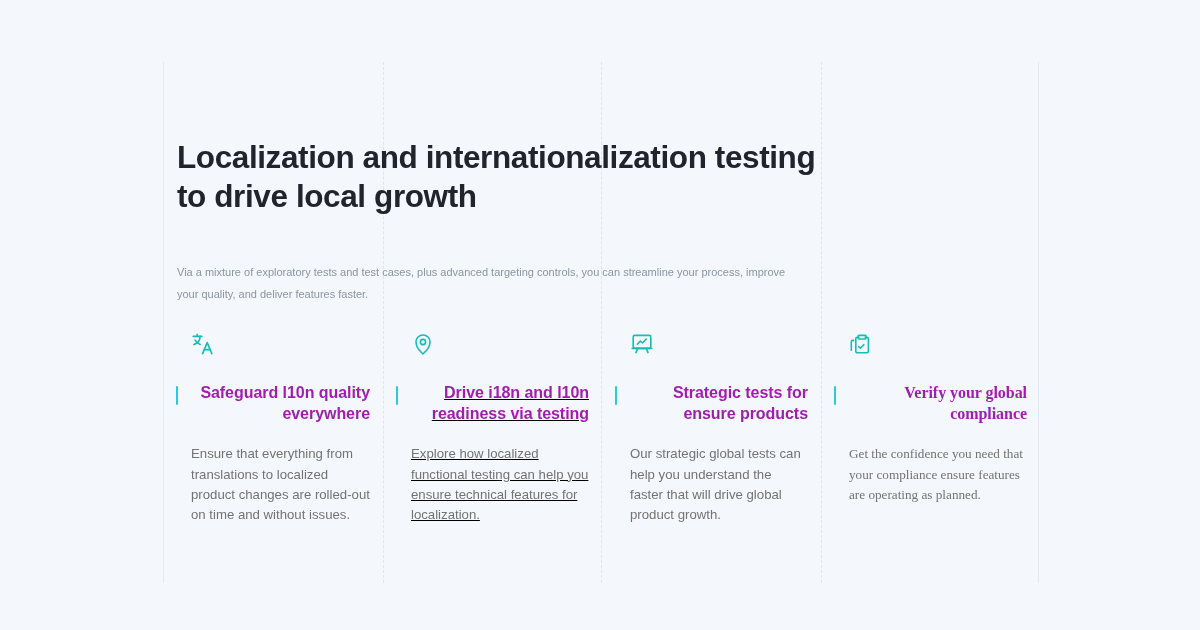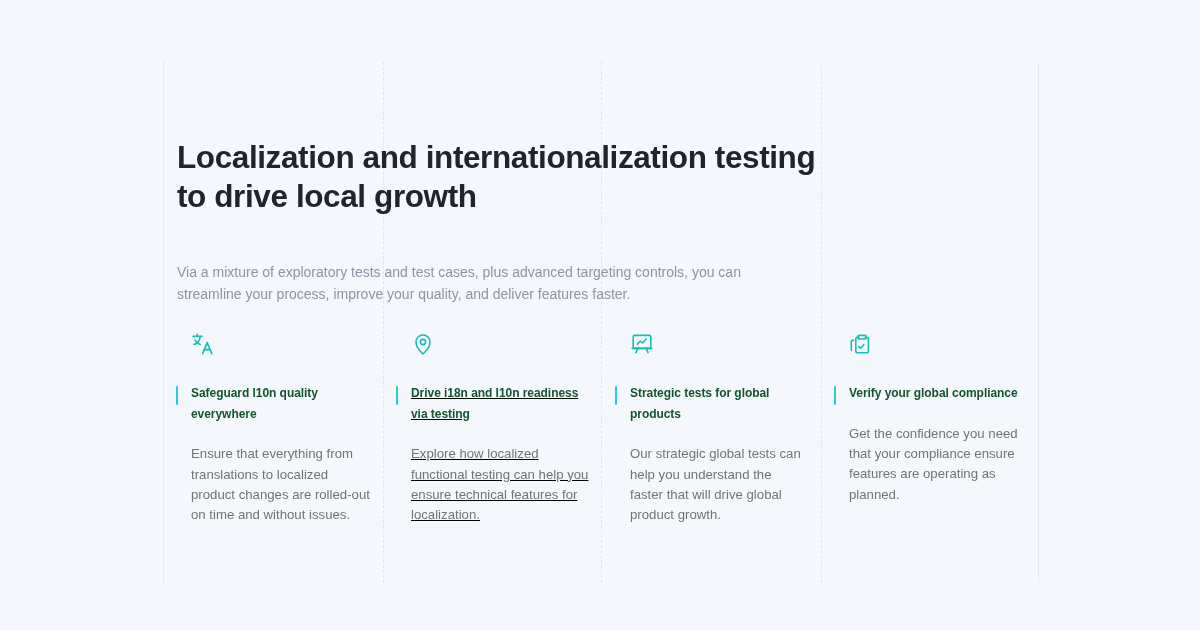--- a/index.html
+++ b/index.html
@@ -61,21 +61,21 @@
     font-size: 31.5px;
     line-height: 39px;
     font-weight: 700;
     letter-spacing: -0.4px;
     color: #21242c;
     max-width: 640px;
   }
 
   .page-subtitle {
     margin-top: 46px;
-    font-size: 14px;
+    font-size: 11px;
     line-height: 21.5px;
     color: #8d95a3;
     max-width: 632px;
     font-weight: 400;
   }
 
   
   .features {
     position: absolute;
     left: 0;
@@ -85,21 +85,21 @@
   }
 
   .feature {
     width: 219px;
     padding-right: 26px;
     position: relative;
   }
   .feature.f1 { padding-left: 14px; }
   .feature.f2 { padding-left: 15px; text-decoration: underline; }
   .feature.f3 { padding-left: 15px; }
-  .feature.f4 { padding-left: 15px; }
+  .feature.f4 { padding-left: 15px; font-family: Liberation Serif, serif; }
 
   .feature-icon {
     height: 24px;
     margin-bottom: 27px;
     color: #15bdb6;
     display: block;
   }
   .feature-icon svg { display: block; }
 
   .feature-heading-row {
@@ -111,25 +111,26 @@
     position: absolute;
     left: -15px;
     top: 3px;
     width: 2px;
     height: 19px;
     background: #2cc9da;
     border-radius: 1px;
   }
 
   .feature-heading {
-    font-size: 12px;
+    font-size: 16px;
     line-height: 20.6px;
     font-weight: 700;
-    color: #14532d;
+    color: #a21caf;
     letter-spacing: -0.05px;
+    text-align: right;
   }
 
   .feature-body {
     font-size: 13.2px;
     line-height: 20.4px;
     color: #737373;
   }
 
   
   .feature.f4 .feature-heading-row { margin-bottom: 20px; }
@@ -190,21 +191,21 @@
           <svg width="24" height="24" viewBox="0 0 24 24" fill="none" stroke="currentColor" stroke-width="1.6" stroke-linecap="round" stroke-linejoin="round">
             <rect x="3.2" y="3.4" width="17.6" height="13" rx="1.6"></rect>
             <path d="M2.2 16.4h19.6"></path>
             <path d="M7.6 16.6l-1.6 4"></path>
             <path d="M16.4 16.6l1.6 4"></path>
             <path d="M7.4 12.2l2.9-3.2 2.3 2 3.6-4"></path>
           </svg>
         </span>
         <div class="feature-heading-row">
           <span class="accent-bar"></span>
-          <div class="feature-heading">Strategic tests for global products</div>
+          <div class="feature-heading">Strategic tests for ensure products</div>
         </div>
         <div class="feature-body">Our strategic global tests can help you understand the faster that will drive global product growth.</div>
       </div>
 
       <div class="feature f4">
         <span class="feature-icon">
           <svg width="24" height="24" viewBox="0 0 24 24" fill="none" stroke="currentColor" stroke-width="1.6" stroke-linecap="round" stroke-linejoin="round">
             <path d="M16.2 5.2h1.6a1.6 1.6 0 0 1 1.6 1.6v12.4a1.6 1.6 0 0 1-1.6 1.6H8.4a1.6 1.6 0 0 1-1.6-1.6V6.8a1.6 1.6 0 0 1 1.6-1.6H10"></path>
             <path d="M10 3.4h6.2a.9.9 0 0 1 .9.9v1.8a.9.9 0 0 1-.9.9H10a.9.9 0 0 1-.9-.9V4.3a.9.9 0 0 1 .9-.9z"></path>
             <path d="M4.6 8.4H3.9a1.6 1.6 0 0 0-1.6 1.6v8.2"></path>

